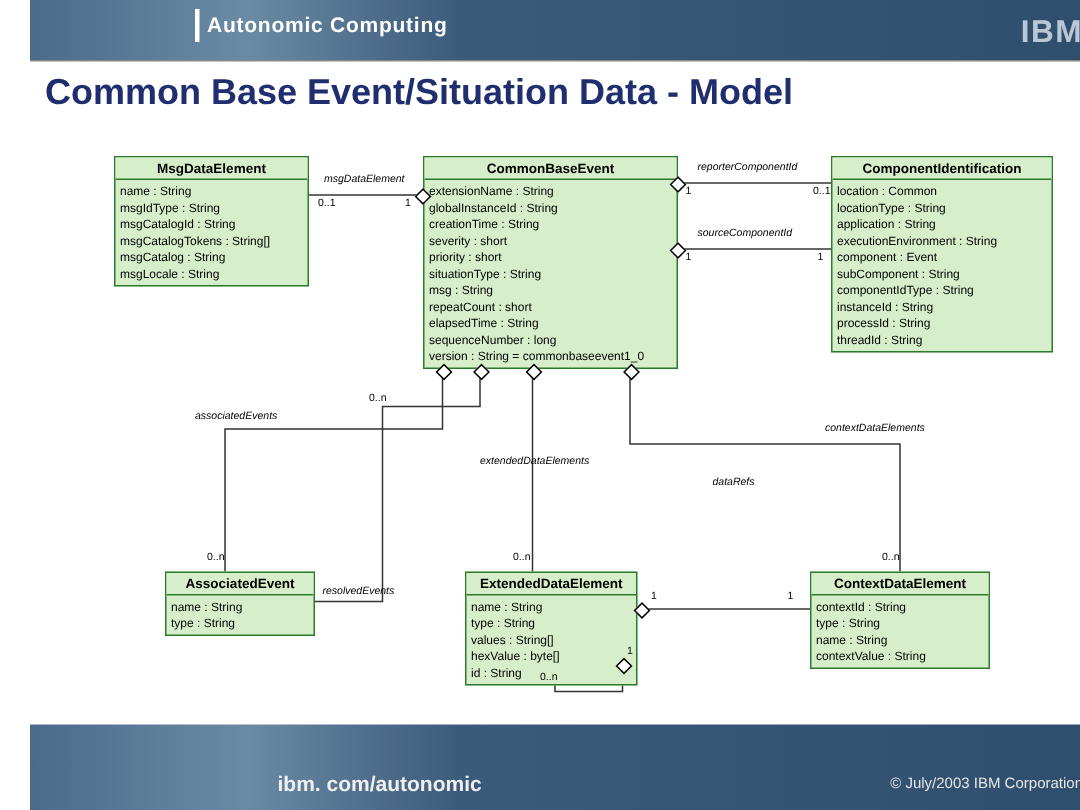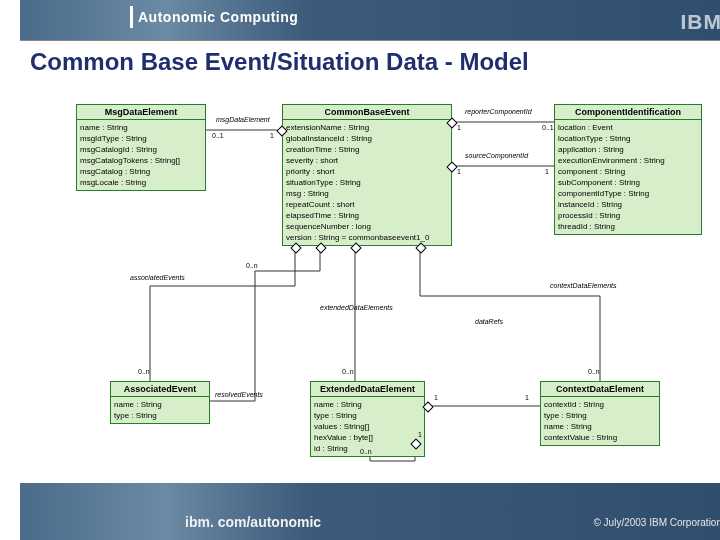--- a/index.html
+++ b/index.html
@@ -217,25 +217,25 @@
         <div class="attr">repeatCount : short</div>
         <div class="attr">elapsedTime : String</div>
         <div class="attr">sequenceNumber : long</div>
         <div class="attr">version : String = commonbaseevent1_0</div>
       </div>
     </div>
 
     <div class="box" style="left:534px; top:18px; width:148px;">
       <div class="box-title">ComponentIdentification</div>
       <div class="box-body">
-        <div class="attr">location : Event</div>
+        <div class="attr">location : Common</div>
         <div class="attr">locationType : String</div>
         <div class="attr">application : String</div>
         <div class="attr">executionEnvironment : String</div>
-        <div class="attr">component : String</div>
+        <div class="attr">component : Event</div>
         <div class="attr">subComponent : String</div>
         <div class="attr">componentIdType : String</div>
         <div class="attr">instanceId : String</div>
         <div class="attr">processId : String</div>
         <div class="attr">threadId : String</div>
       </div>
     </div>
 
     <div class="box" style="left:90px; top:295px; width:100px;">
       <div class="box-title">AssociatedEvent</div>

